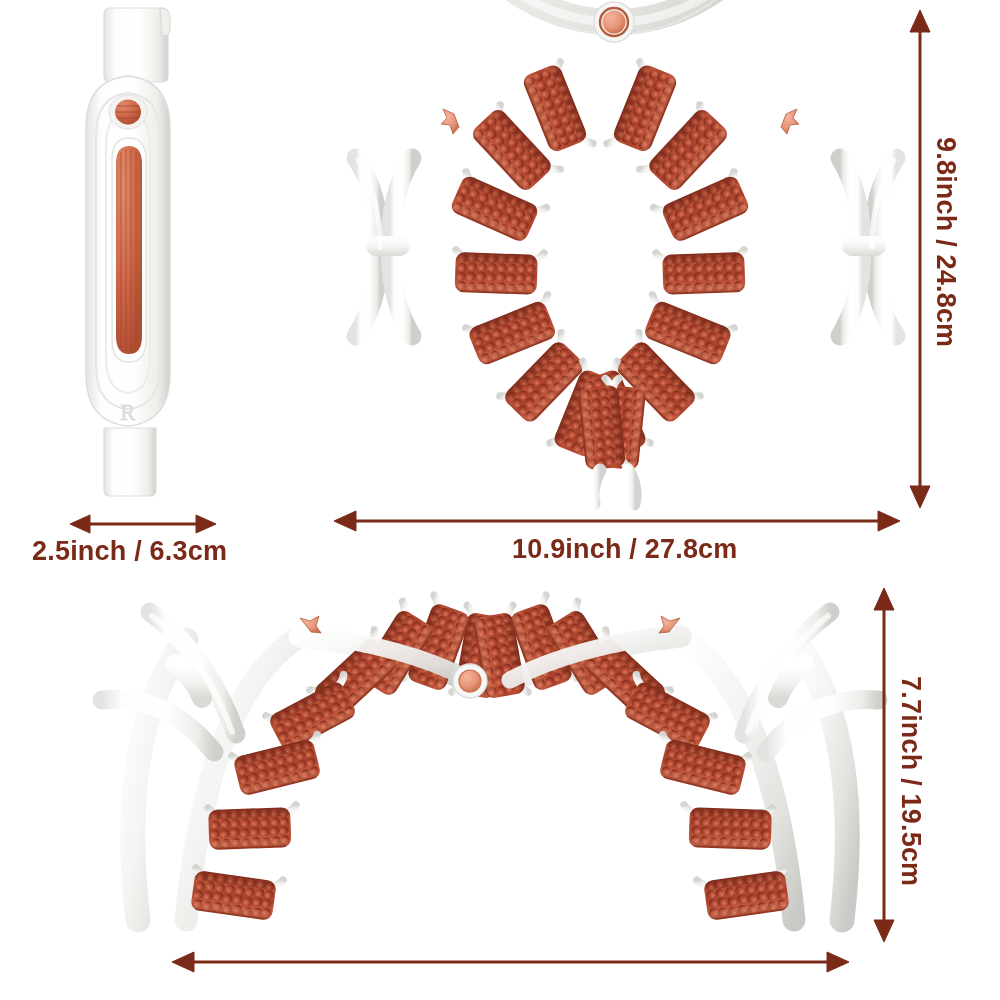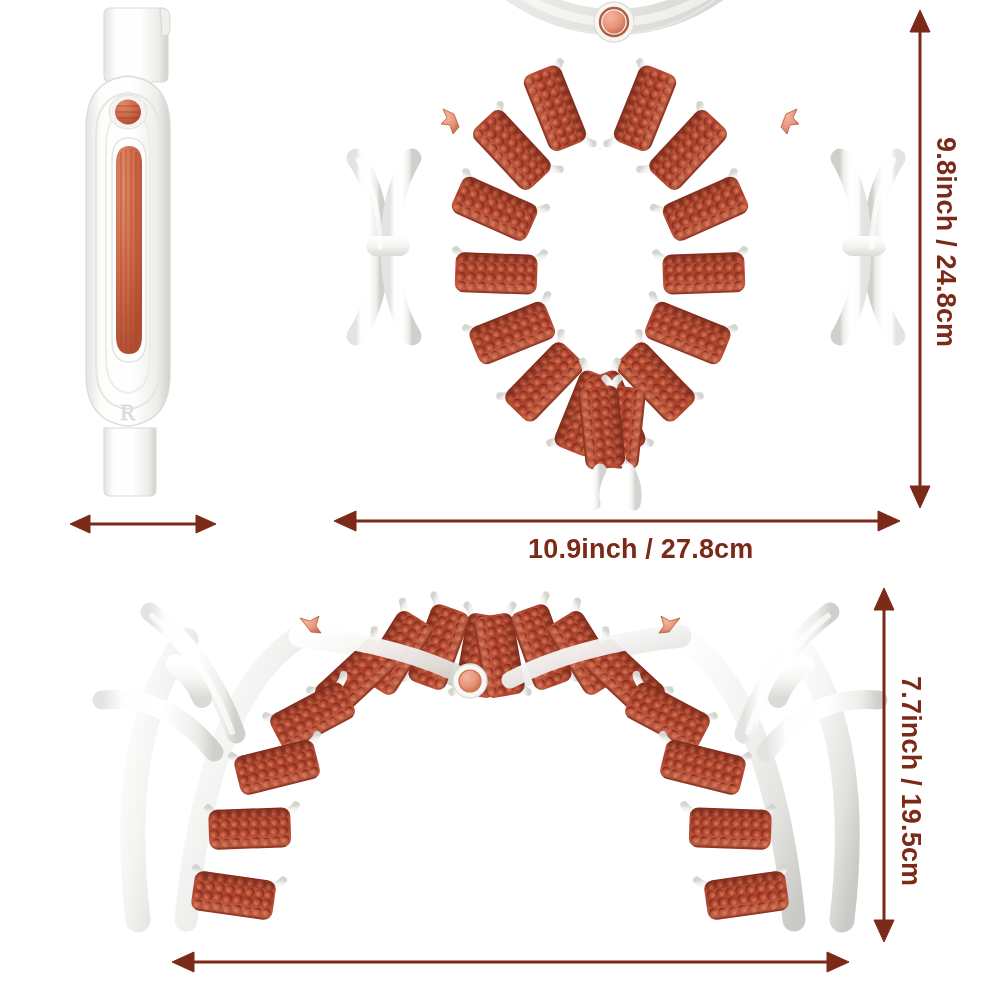--- a/index.html
+++ b/index.html
@@ -418,21 +418,22 @@
     </g>
 
     <g>
       <line x1="884" y1="600" x2="884" y2="930" stroke-width="3"></line>
       <path d="M884 588 l-10 22 l20 0 z"></path>
       <path d="M884 942 l-10 -22 l20 0 z"></path>
     </g>
   </g>
 </svg>
 
-
-<div class="dim-label" style="left:528px; top:534px;">10.9inch / 27.8cm</div>
+<div class="dim-label" style="left:32px; top:536px;">2.5inch / 6.3cm</div>
+
+<div class="dim-label" style="left:512px; top:534px;">10.9inch / 27.8cm</div>
 
 <div class="dim-label vert" style="left:961px; top:137px;">9.8inch / 24.8cm</div>
 
 
 <div class="dim-label vert" style="left:926px; top:676px;">7.7inch / 19.5cm</div>
 
 </div>
 
 </body></html>

